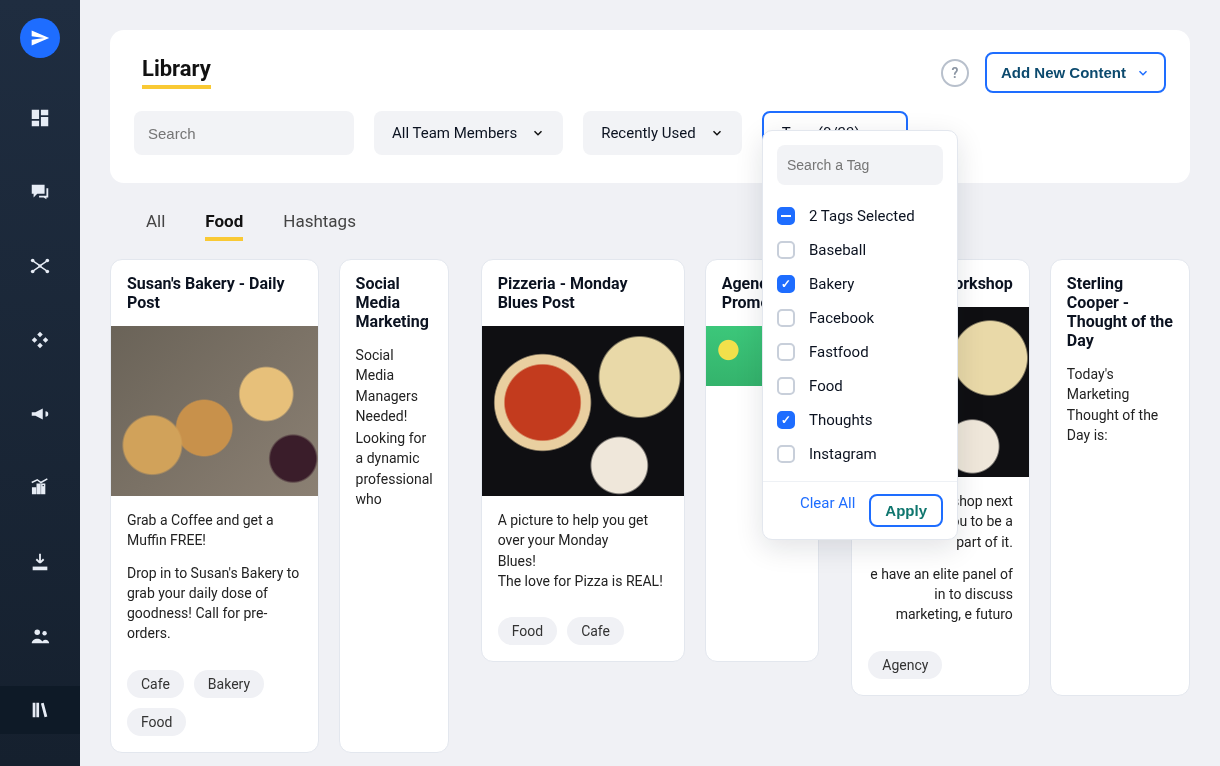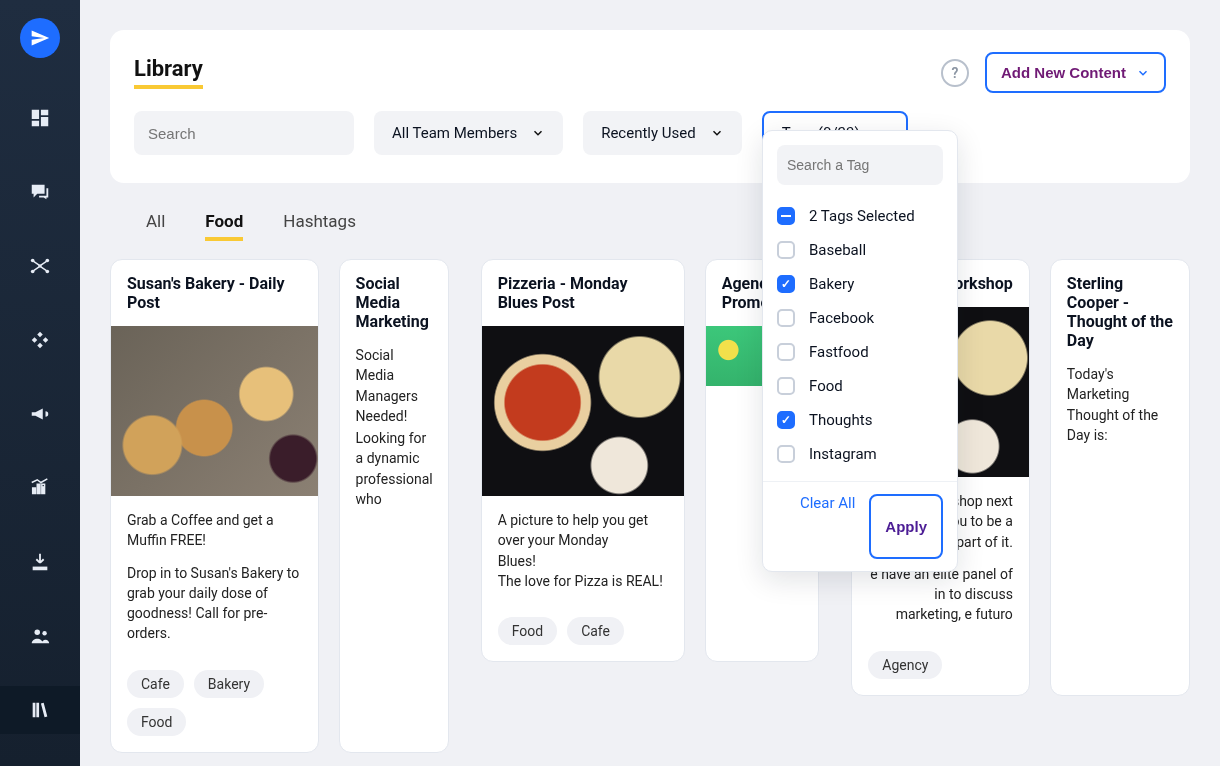--- a/index.html
+++ b/index.html
@@ -52,29 +52,30 @@
   }
   .panel-header {
     display: flex; align-items: center; justify-content: space-between;
     margin-bottom: 18px;
   }
   .title {
     font-size: 22px; font-weight: 700; color: #111;
     padding-bottom: 4px;
     border-bottom: 4px solid #f9c934;
     display: inline-block;
+    margin-left: 8px;
   }
   .header-right { display:flex; align-items:center; gap:16px; }
   .help-circle {
     width: 28px; height: 28px; border: 2px solid #b8c0cc; border-radius: 50%;
     display:flex; align-items:center; justify-content:center; color:#8b95a3; font-weight:600;
     cursor:pointer;
   }
   .add-content-btn {
-    border: 2px solid #1e6dff; color: #701a75; background:#fff;
+    border: 2px solid #1e6dff; color: #0c4a6e; background:#fff;
     padding: 10px 14px; border-radius: 8px; font-weight: 600; font-size:15px;
     display:flex; align-items:center; gap:10px; cursor:pointer;
   }
   .filters { display:flex; gap:20px; align-items:center; margin-bottom: 6px; }
   .search-wrap {
     background:#f2f3f6; border-radius:8px; display:flex; align-items:center;
     padding: 0 14px; height:44px; width:220px;
   }
   .search-wrap input {
     border:none; background:transparent; outline:none; font-size:15px; flex:1;
@@ -153,22 +154,22 @@
   .cb.checked { background:#1e6dff; border-color:#1e6dff; }
   .cb.checked::after { content:"✓"; color:#fff; font-size:12px; font-weight:700; }
   .cb.indet { background:#1e6dff; border-color:#1e6dff; }
   .cb.indet::after { content:""; width:10px; height:2px; background:#fff; }
   .tp-footer {
     border-top:1px solid #eef1f5; padding:12px 14px; display:flex; justify-content:flex-end;
     align-items:flex-start; gap:14px;
   }
   .clear-link { color:#1e6dff; font-size:15px; cursor:pointer; }
   .apply-btn {
-    border:2px solid #1e6dff; color:#4c1d95; background:#fff; border-radius:8px;
-    padding:22px 14px; font-weight:600; cursor:pointer; font-size:15px;
+    border:2px solid #1e6dff; color:#0f766e; background:#fff; border-radius:8px;
+    padding:6px 14px; font-weight:600; cursor:pointer; font-size:15px;
   }
   .chev-svg { width:14px; height:14px; }
 </style>
 </head>
 <body>
 
 <div class="app">
 
   <nav class="sidebar">
     <div class="logo">

